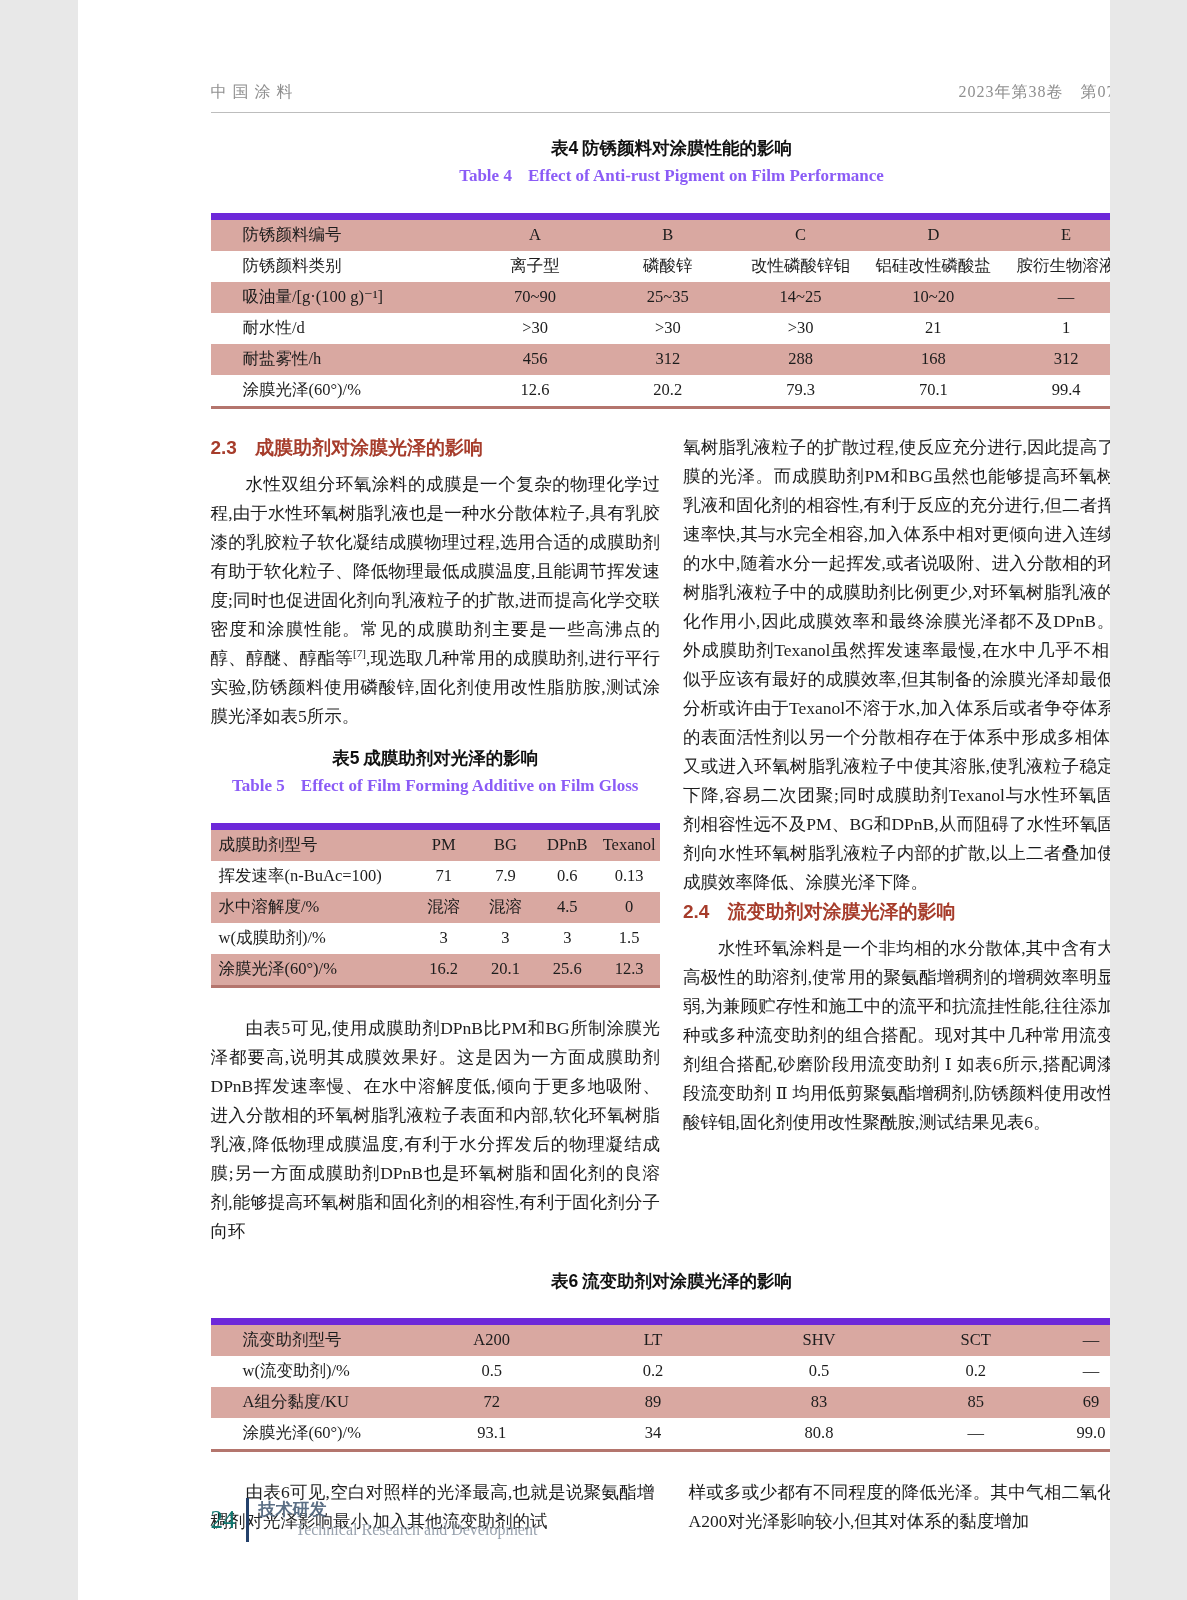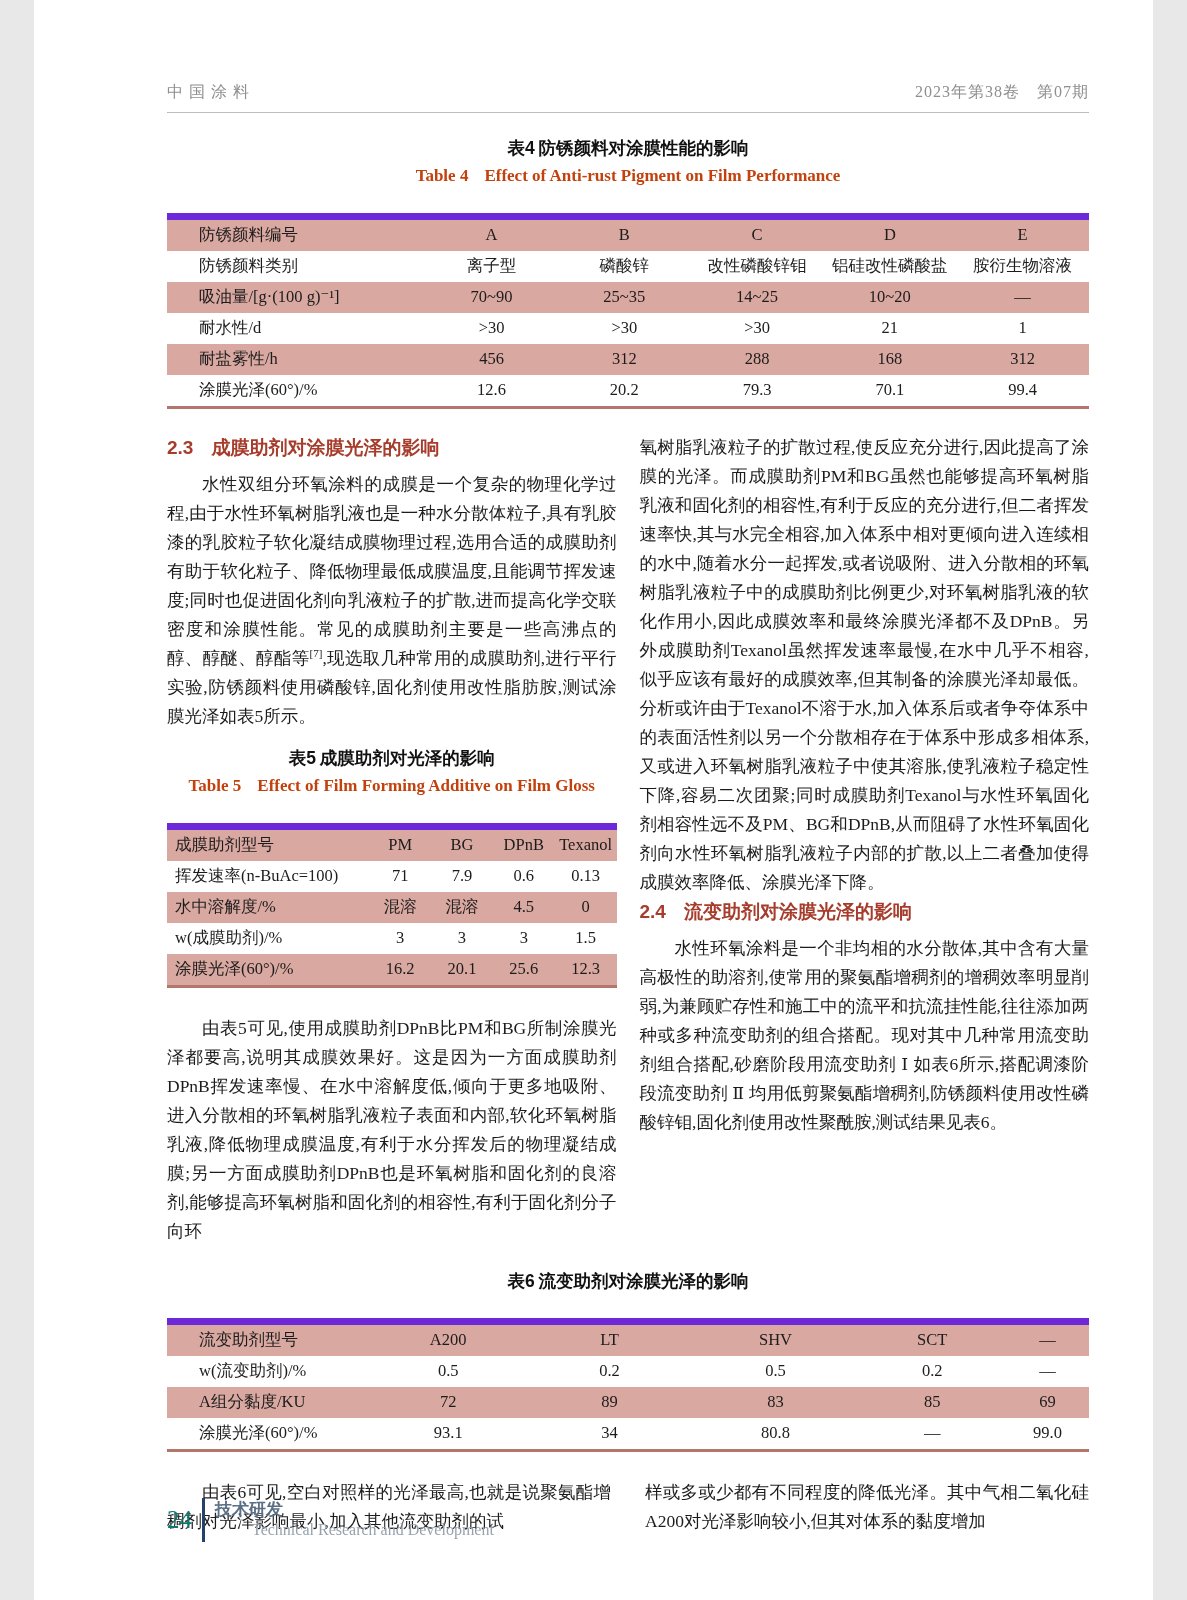--- a/index.html
+++ b/index.html
@@ -1,34 +1,34 @@
 <!DOCTYPE html>
 <html><head>
 <meta charset="utf-8">
 <style>
   html,body { margin:0; padding:0; background:#e8e8e8; }
   .page {
-    position:relative; width:1119px; height:1600px; margin:0 auto;
+    position:relative; width:1032px; height:1600px; margin:0 auto;
     background:#ffffff; overflow:hidden;
     font-family:"Liberation Serif","DejaVu Serif",serif;
     color:#1c1c1c;
   }
   .content { position:absolute; left:133px; top:82px; width:922px; }
 
   
   .pg-header { display:flex; justify-content:space-between; align-items:flex-end;
     color:#8f8f8f; font-size:16px; padding-bottom:9px; border-bottom:1px solid #bdbdbd; }
   .pg-header .journal { letter-spacing:6px; }
   .pg-header .issue { letter-spacing:1px; }
 
   
   .caption { text-align:center; margin-top:22px; line-height:1.5; }
   .cap-zh { font-family:"Liberation Sans","DejaVu Sans",sans-serif; font-weight:bold; font-size:17.5px; color:#111; }
   .cap-zh .cap-label { margin-right:4px; }
-  .cap-en { font-weight:bold; font-size:17px; color:#c2410c; margin-top:2px; }
+  .cap-en { font-weight:bold; font-size:17px; color:#8b5cf6; margin-top:2px; }
   .cap-en .cap-label { margin-right:16px; }
 
   
   table.datatable { width:100%; border-collapse:collapse; table-layout:fixed;
     border-top:7px solid #6d28d9; border-bottom:3px solid #b4756d; margin-top:24px; }
   table.datatable td { height:29px; text-align:center; font-size:16.5px; color:#1c1c1c;
     padding:1px 3px; overflow:hidden; white-space:nowrap; }
   table.datatable tbody tr:nth-child(odd) td { background:#d9a8a1; }
   table.datatable td:first-child { text-align:left; }
   table.t4 td:first-child, table.t6 td:first-child { padding-left:32px; }

